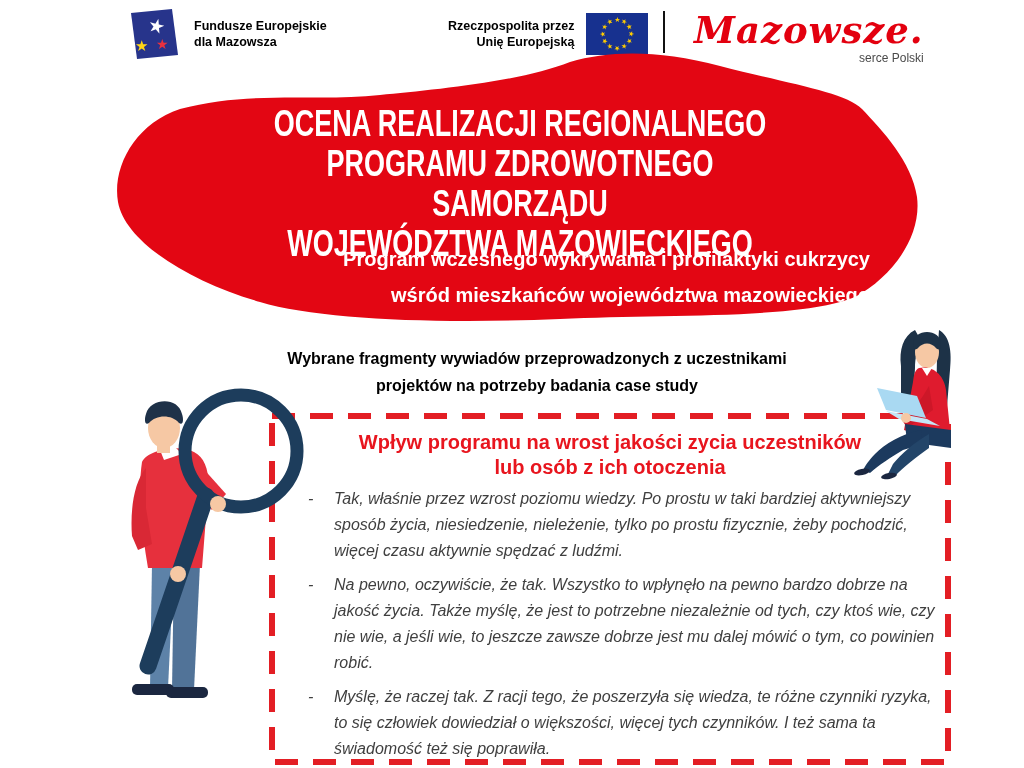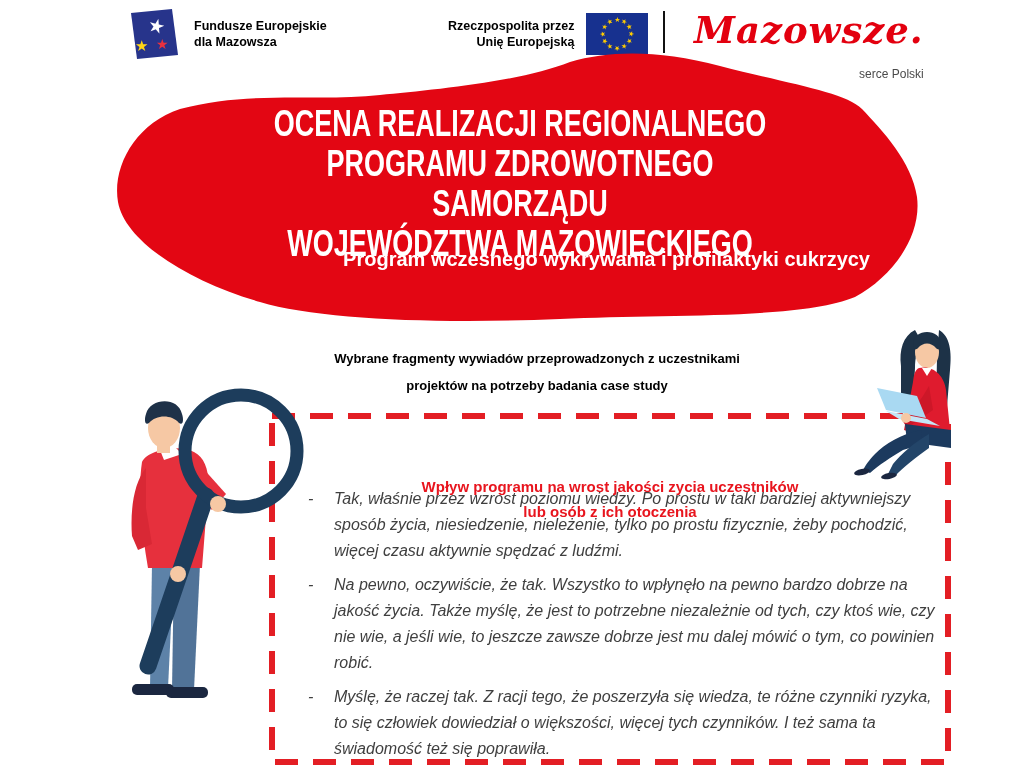--- a/index.html
+++ b/index.html
@@ -17,38 +17,38 @@
   .pl-flag .r{height:50%;background:#d4213d;}
 
   .eu-flag{position:relative;width:62px;height:42px;background:#17318f;}
   .eu-flag .star{position:absolute;left:50%;top:50%;width:8px;height:8px;margin:-4px 0 0 -4px;
                  font-size:7px;line-height:8px;text-align:center;color:#ffcc00;}
 
   .divider{position:absolute;left:663px;top:11px;width:2px;height:42px;background:#111;}
 
   .mazowsze-wordmark{font-family:"DejaVu Serif", serif;font-style:italic;font-weight:bold;
                      font-size:37px;color:#e3000f;letter-spacing:1px;line-height:1;}
-  .mazowsze-tagline{font-size:12px;color:#4a4a4a;text-align:right;margin-top:18px;}
+  .mazowsze-tagline{font-size:12px;color:#4a4a4a;text-align:right;margin-top:2px;}
 
   
   .blob-svg{position:absolute;left:100px;top:52px;width:830px;height:278px;}
   .banner-title{position:absolute;left:160px;top:104px;width:720px;text-align:center;
                 color:#fff;font-weight:bold;font-size:36px;line-height:40px;
                 transform:scaleX(0.75);transform-origin:50% 0;}
   .banner-subtitle{position:absolute;left:170px;top:241px;width:700px;text-align:right;
                    color:#fff;font-weight:bold;font-size:20px;line-height:36px;}
 
   
   .intro-heading{position:absolute;left:157px;top:345px;width:760px;text-align:center;
-                 color:#000;font-weight:bold;font-size:13px;line-height:27px;}
+                 color:#000;font-weight:bold;font-size:16px;line-height:27px;}
 
   
   .quotes-border{position:absolute;left:269px;top:413px;width:682px;height:352px;}
   .quotes-title{position:absolute;left:272px;top:430px;width:676px;text-align:center;
-                color:#e8151e;font-weight:bold;font-size:15px;line-height:25px;margin-top:44px;}
+                color:#e8151e;font-weight:bold;font-size:20px;line-height:25px;}
   .quotes-list{position:absolute;left:308px;top:486px;width:628px;}
   .quote{display:flex;margin-bottom:8px;color:#3f3f3f;font-style:italic;
          font-size:16px;line-height:26px;}
   .quote .dash{flex:0 0 26px;}
   .quote .qtext{flex:1;}
 
   
   .man-illustration{position:absolute;left:108px;top:388px;width:200px;height:320px;}
   .woman-illustration{position:absolute;left:843px;top:318px;width:170px;height:170px;}
 </style>
@@ -113,20 +113,21 @@
       C 12,115 35,72 80,57 Z"></path>
   </svg>
 
   <div class="banner-title">
     <div>OCENA REALIZACJI REGIONALNEGO</div>
     <div>PROGRAMU ZDROWOTNEGO SAMORZĄDU</div>
     <div>WOJEWÓDZTWA MAZOWIECKIEGO</div>
   </div>
   <div class="banner-subtitle">
     <div>Program wczesnego wykrywania i profilaktyki cukrzycy</div>
+    <div>wśród mieszkańców województwa mazowieckiego</div>
   </div>
 
   <div class="intro-heading">
     <div>Wybrane fragmenty wywiadów przeprowadzonych z uczestnikami</div>
     <div>projektów na potrzeby badania case study</div>
   </div>
 
   <svg class="quotes-border" viewBox="0 0 682 352">
     <rect x="3" y="3" width="676" height="346" fill="none" stroke="#e31e24" stroke-width="6" stroke-dasharray="23 15"></rect>
   </svg>

